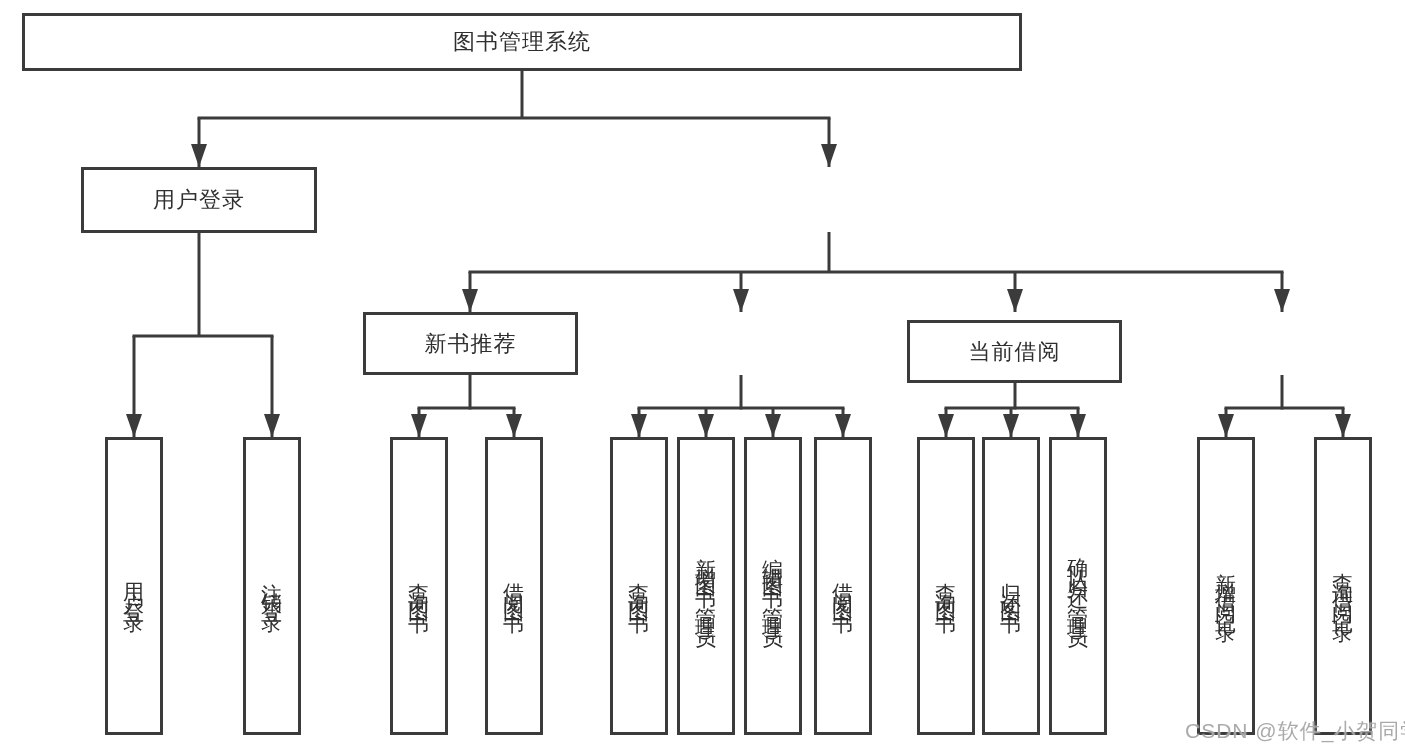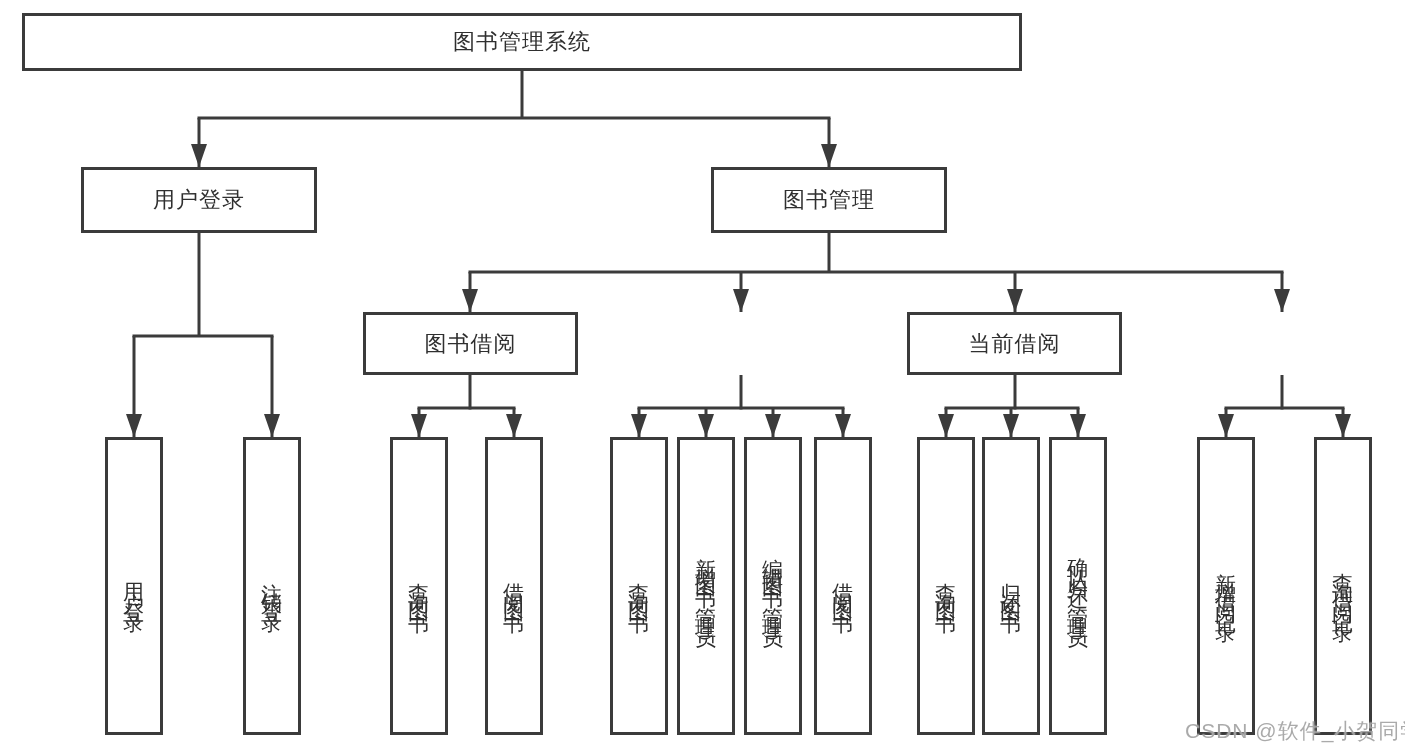--- a/index.html
+++ b/index.html
@@ -88,24 +88,23 @@
       <line x1="1282" y1="375" x2="1282" y2="409.5"></line>
       <line x1="1224.5" y1="408" x2="1344.5" y2="408"></line>
       <line x1="1226" y1="408" x2="1226" y2="437" marker-end="url(#arrow)"></line>
       <line x1="1343" y1="408" x2="1343" y2="437" marker-end="url(#arrow)"></line>
     </g>
   </svg>
 
   <div class="box hbox" style="left:22px;top:13px;width:1000px;height:58px">图书管理系统</div>
 
   <div class="box hbox" style="left:81px;top:167px;width:236px;height:66px">用户登录</div>
-  <div class="box hbox" style="left:711px;top:167px;width:236px;height:66px">图书管理</div>
 
-  <div class="box hbox" style="left:363px;top:312px;width:215px;height:63px">图书借阅</div>
-  <div class="box hbox" style="left:907px;top:312px;width:215px;height:63px">当前借阅</div>
+  <div class="box hbox" style="left:363px;top:312px;width:215px;height:63px">新书推荐</div>
+  <div class="box hbox" style="left:907px;top:320px;width:215px;height:63px">当前借阅</div>
 
   <div class="box vbox" style="left:105px">用户登录</div>
   <div class="box vbox" style="left:243px">注销登录</div>
 
   <div class="box vbox" style="left:390px">查询图书</div>
   <div class="box vbox" style="left:485px">借阅图书</div>
 
   <div class="box vbox" style="left:610px">查询图书</div>
   <div class="box vbox" style="left:677px">新增图书（管理员）</div>
   <div class="box vbox" style="left:744px">编辑图书（管理员）</div>

